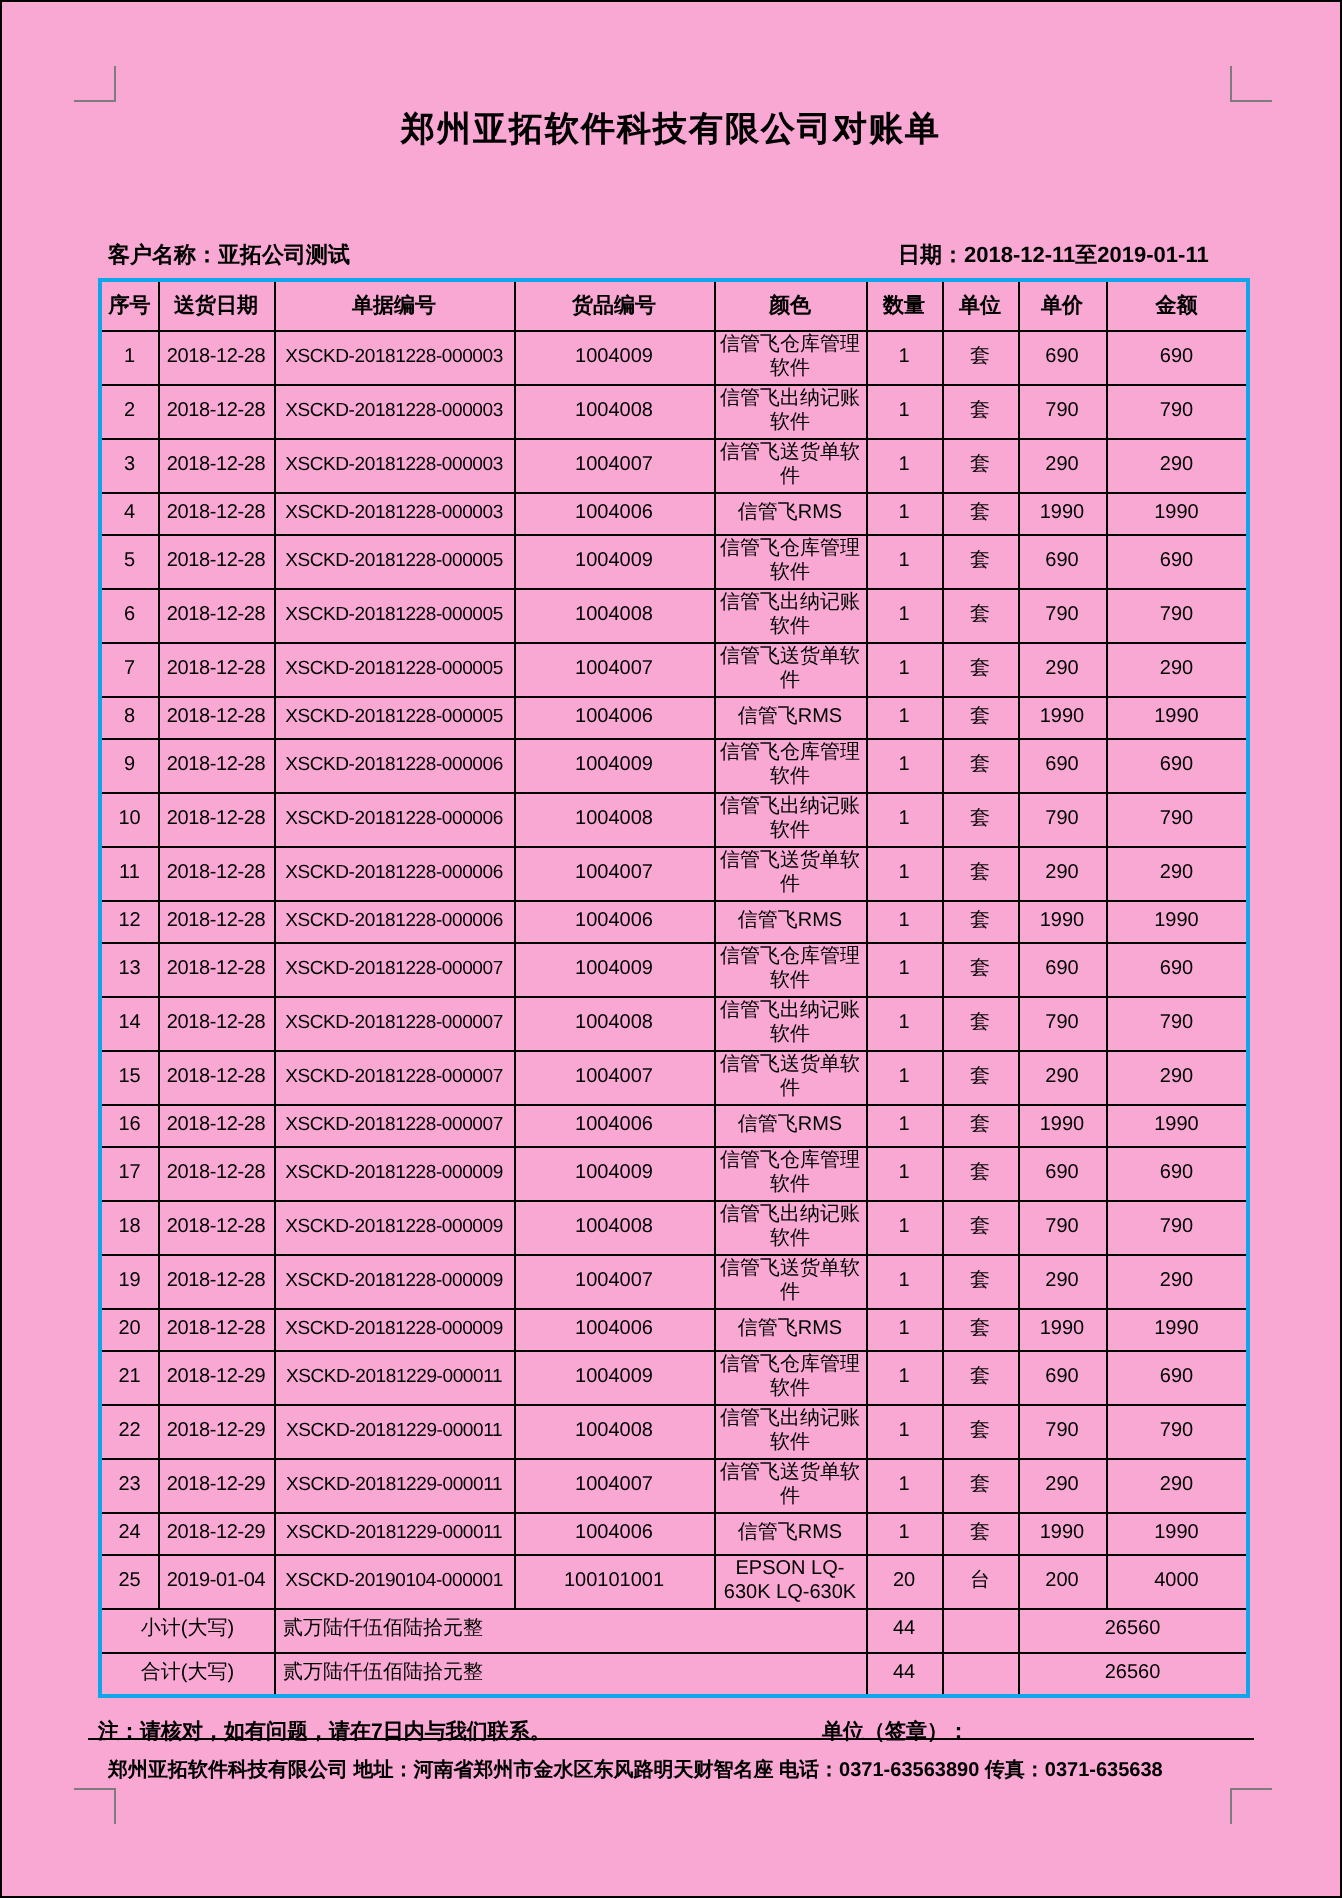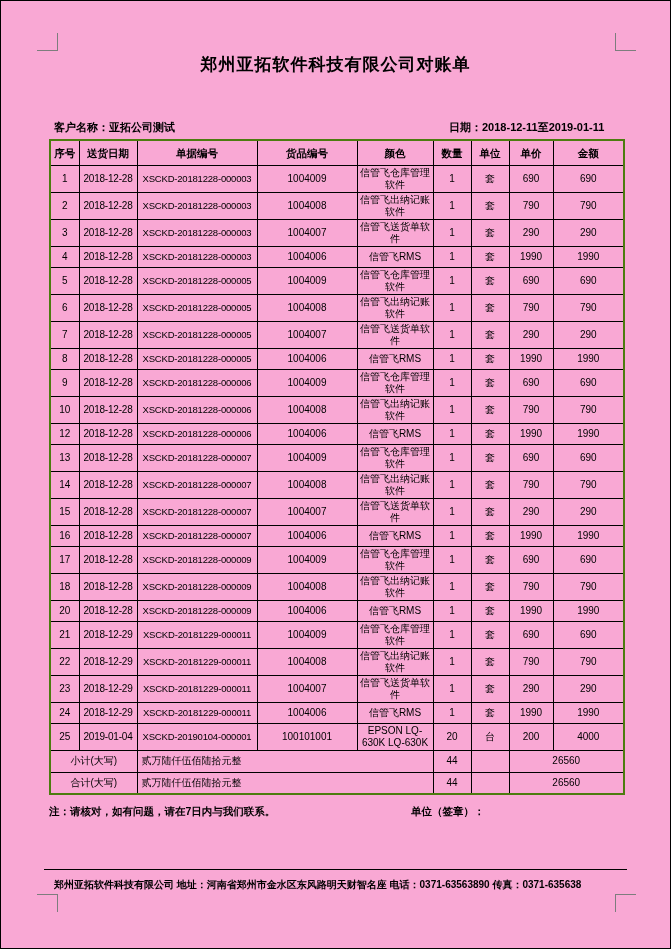--- a/index.html
+++ b/index.html
@@ -34,21 +34,21 @@
   }
   .info-row.r1 { top:93px; }
   .info-row.r2 { top:119px;gap:48px; }
   .info-left { width:347px; flex:0 0 347px; }
 
   .content { position:absolute; top:138px; left:48px; width:574px; }
 
   table.stmt {
     border-collapse:collapse; table-layout:fixed;
     width:574px;
-    border:2px solid #4d7c0f;
+    border:2px solid #0ea5e9;
     font-size:10px; line-height:12px;
   }
   table.stmt th, table.stmt td {
     border:1px solid #000;
     padding:1px 2px;
     text-align:center;
     vertical-align:middle;
     overflow:hidden;
   }
   table.stmt thead th { height:25px; font-size:10.5px; font-weight:bold; }
@@ -225,20 +225,31 @@
             <td class="cell-date">2018-12-28</td>
             <td class="cell-doc">XSCKD-20181228-000006</td>
             <td class="cell-item">1004008</td>
             <td class="cell-color">信管飞出纳记账软件</td>
             <td class="cell-qty">1</td>
             <td class="cell-unit">套</td>
             <td class="cell-price">790</td>
             <td class="cell-amount">790</td>
           </tr>
           <tr>
+            <td class="cell-index">11</td>
+            <td class="cell-date">2018-12-28</td>
+            <td class="cell-doc">XSCKD-20181228-000006</td>
+            <td class="cell-item">1004007</td>
+            <td class="cell-color">信管飞送货单软件</td>
+            <td class="cell-qty">1</td>
+            <td class="cell-unit">套</td>
+            <td class="cell-price">290</td>
+            <td class="cell-amount">290</td>
+          </tr>
+          <tr>
             <td class="cell-index">12</td>
             <td class="cell-date">2018-12-28</td>
             <td class="cell-doc">XSCKD-20181228-000006</td>
             <td class="cell-item">1004006</td>
             <td class="cell-color">信管飞RMS</td>
             <td class="cell-qty">1</td>
             <td class="cell-unit">套</td>
             <td class="cell-price">1990</td>
             <td class="cell-amount">1990</td>
           </tr>
@@ -300,20 +311,31 @@
           <tr>
             <td class="cell-index">18</td>
             <td class="cell-date">2018-12-28</td>
             <td class="cell-doc">XSCKD-20181228-000009</td>
             <td class="cell-item">1004008</td>
             <td class="cell-color">信管飞出纳记账软件</td>
             <td class="cell-qty">1</td>
             <td class="cell-unit">套</td>
             <td class="cell-price">790</td>
             <td class="cell-amount">790</td>
+          </tr>
+          <tr>
+            <td class="cell-index">19</td>
+            <td class="cell-date">2018-12-28</td>
+            <td class="cell-doc">XSCKD-20181228-000009</td>
+            <td class="cell-item">1004007</td>
+            <td class="cell-color">信管飞送货单软件</td>
+            <td class="cell-qty">1</td>
+            <td class="cell-unit">套</td>
+            <td class="cell-price">290</td>
+            <td class="cell-amount">290</td>
           </tr>
           <tr>
             <td class="cell-index">20</td>
             <td class="cell-date">2018-12-28</td>
             <td class="cell-doc">XSCKD-20181228-000009</td>
             <td class="cell-item">1004006</td>
             <td class="cell-color">信管飞RMS</td>
             <td class="cell-qty">1</td>
             <td class="cell-unit">套</td>
             <td class="cell-price">1990</td>

